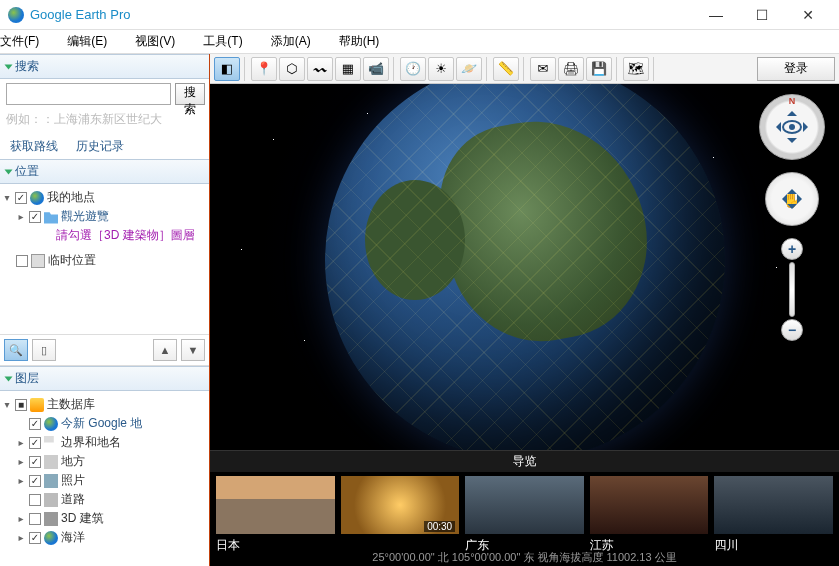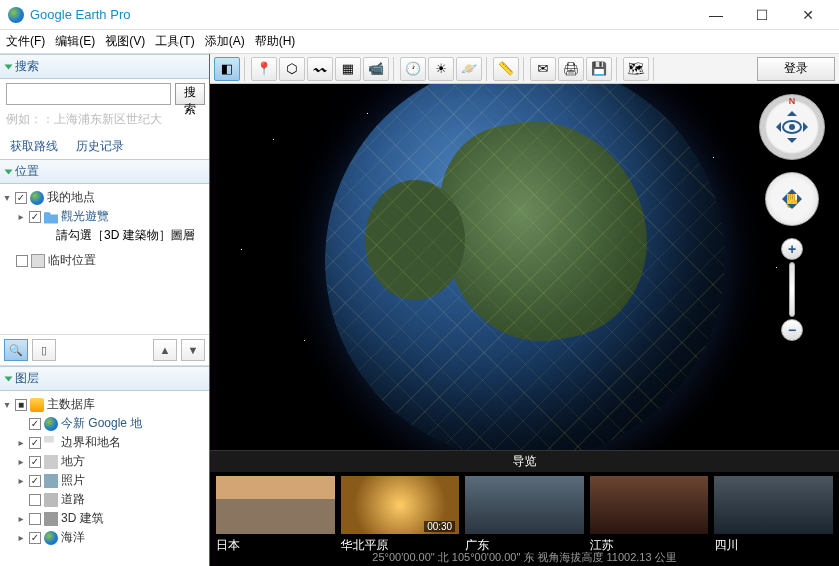--- a/index.html
+++ b/index.html
@@ -5,21 +5,21 @@
 * { box-sizing: border-box; margin: 0; padding: 0; font-family: "Microsoft YaHei", "SimSun", sans-serif; }
 body { width: 839px; height: 566px; background: #fff; overflow: hidden; position: relative; }
 
 
 .titlebar { height: 30px; background: #fff; display: flex; align-items: center; padding: 0 8px; border-bottom: 1px solid #e0e0e0; }
 .titlebar .icon { width: 16px; height: 16px; border-radius: 50%; background: radial-gradient(circle at 35% 35%, #8bc34a, #1976d2 60%); margin-right: 6px; }
 .titlebar .title { color: #1a8cc7; font-size: 13px; flex: 1; }
 .wbtn { width: 46px; height: 30px; display: flex; align-items: center; justify-content: center; color: #333; font-size: 14px; }
 
 
-.menubar { height: 24px; display: flex; align-items: center; padding-left: 6px; font-size: 12px; gap: 10px; border-bottom: 1px solid #ddd; }
+.menubar { height: 24px; display: flex; align-items: center; font-size: 12px; gap: 28px; border-bottom: 1px solid #ddd; }
 .menubar span { cursor: default; }
 
 
 .main { display: flex; height: calc(566px - 30px - 24px); }
 
 
 .sidebar { width: 210px; background: #fff; border-right: 1px solid #c2410c; display: flex; flex-direction: column; overflow: hidden; }
 .panel-header { background: linear-gradient(#f5f9fc, #e3eef8); border-top: 1px solid #bcd; border-bottom: 1px solid #bcd; color: #2a5a8a; font-size: 12px; padding: 3px 6px; display: flex; align-items: center; gap: 4px; }
 .tri { display: inline-block; width: 0; height: 0; border-left: 5px solid #3a6; border-top: 4px solid transparent; border-bottom: 4px solid transparent; transform: rotate(90deg); }
 .panel-body { padding: 4px 6px; font-size: 12px; }
@@ -33,21 +33,21 @@
 .tree-row { display: flex; align-items: center; gap: 3px; padding: 1px 0; white-space: nowrap; }
 .tree-indent1 { padding-left: 14px; }
 .tree-indent3 { padding-left: 54px; }
 .expander { width: 10px; color: #666; font-size: 10px; text-align: center; }
 .cb { width: 12px; height: 12px; border: 1px solid #888; background: #fff; display: inline-flex; align-items: center; justify-content: center; font-size: 10px; color: #333; }
 .node-icon { width: 14px; height: 14px; display: inline-block; }
 .icon-earth { background: radial-gradient(circle at 35% 35%, #8bc34a, #1976d2 60%); border-radius: 50%; }
 .icon-folder { background: #6ab0e8; clip-path: polygon(0 20%, 40% 20%, 50% 35%, 100% 35%, 100% 100%, 0 100%); }
 .icon-temp { background: #ddd; border: 1px solid #999; }
 .link-text { color: #2a5a8a; }
-.gray-text { color: #000000; }
+.gray-text { color: #a21caf; }
 
 .mid-toolbar { display: flex; gap: 4px; padding: 4px; border-top: 1px solid #ddd; border-bottom: 1px solid #ddd; align-items: center; }
 .tbtn { width: 24px; height: 22px; border: 1px solid #bbb; background: linear-gradient(#fff,#eee); display: flex; align-items: center; justify-content: center; font-size: 11px; color: #555; }
 .tbtn.sel { background: linear-gradient(#cde6f7,#9ec9eb); border-color: #5a9bd4; }
 
 .layers-tree { flex: 1; overflow: auto; }
 .icon-db { background: linear-gradient(#ffd54f,#ff9800); border-radius: 2px; }
 .icon-flag { background: #ddd; clip-path: polygon(0 0, 70% 0, 70% 50%, 0 50%); }
 
 
@@ -302,21 +302,20 @@
       <div class="tour-title">导览</div>
       <div class="tour-items">
         <div class="tour-item">
             <div class="thumb th2"></div>
             <div class="tour-label">日本</div>
           </div>
         <div class="tour-item">
             <div class="thumb th3">
               <span class="dur">00:30</span>
             </div>
-            <div class="tour-label">华北平原</div>
           </div>
         <div class="tour-item">
             <div class="thumb th4"></div>
             <div class="tour-label">广东</div>
           </div>
         <div class="tour-item">
             <div class="thumb th6"></div>
             <div class="tour-label">江苏</div>
           </div>
         <div class="tour-item">

